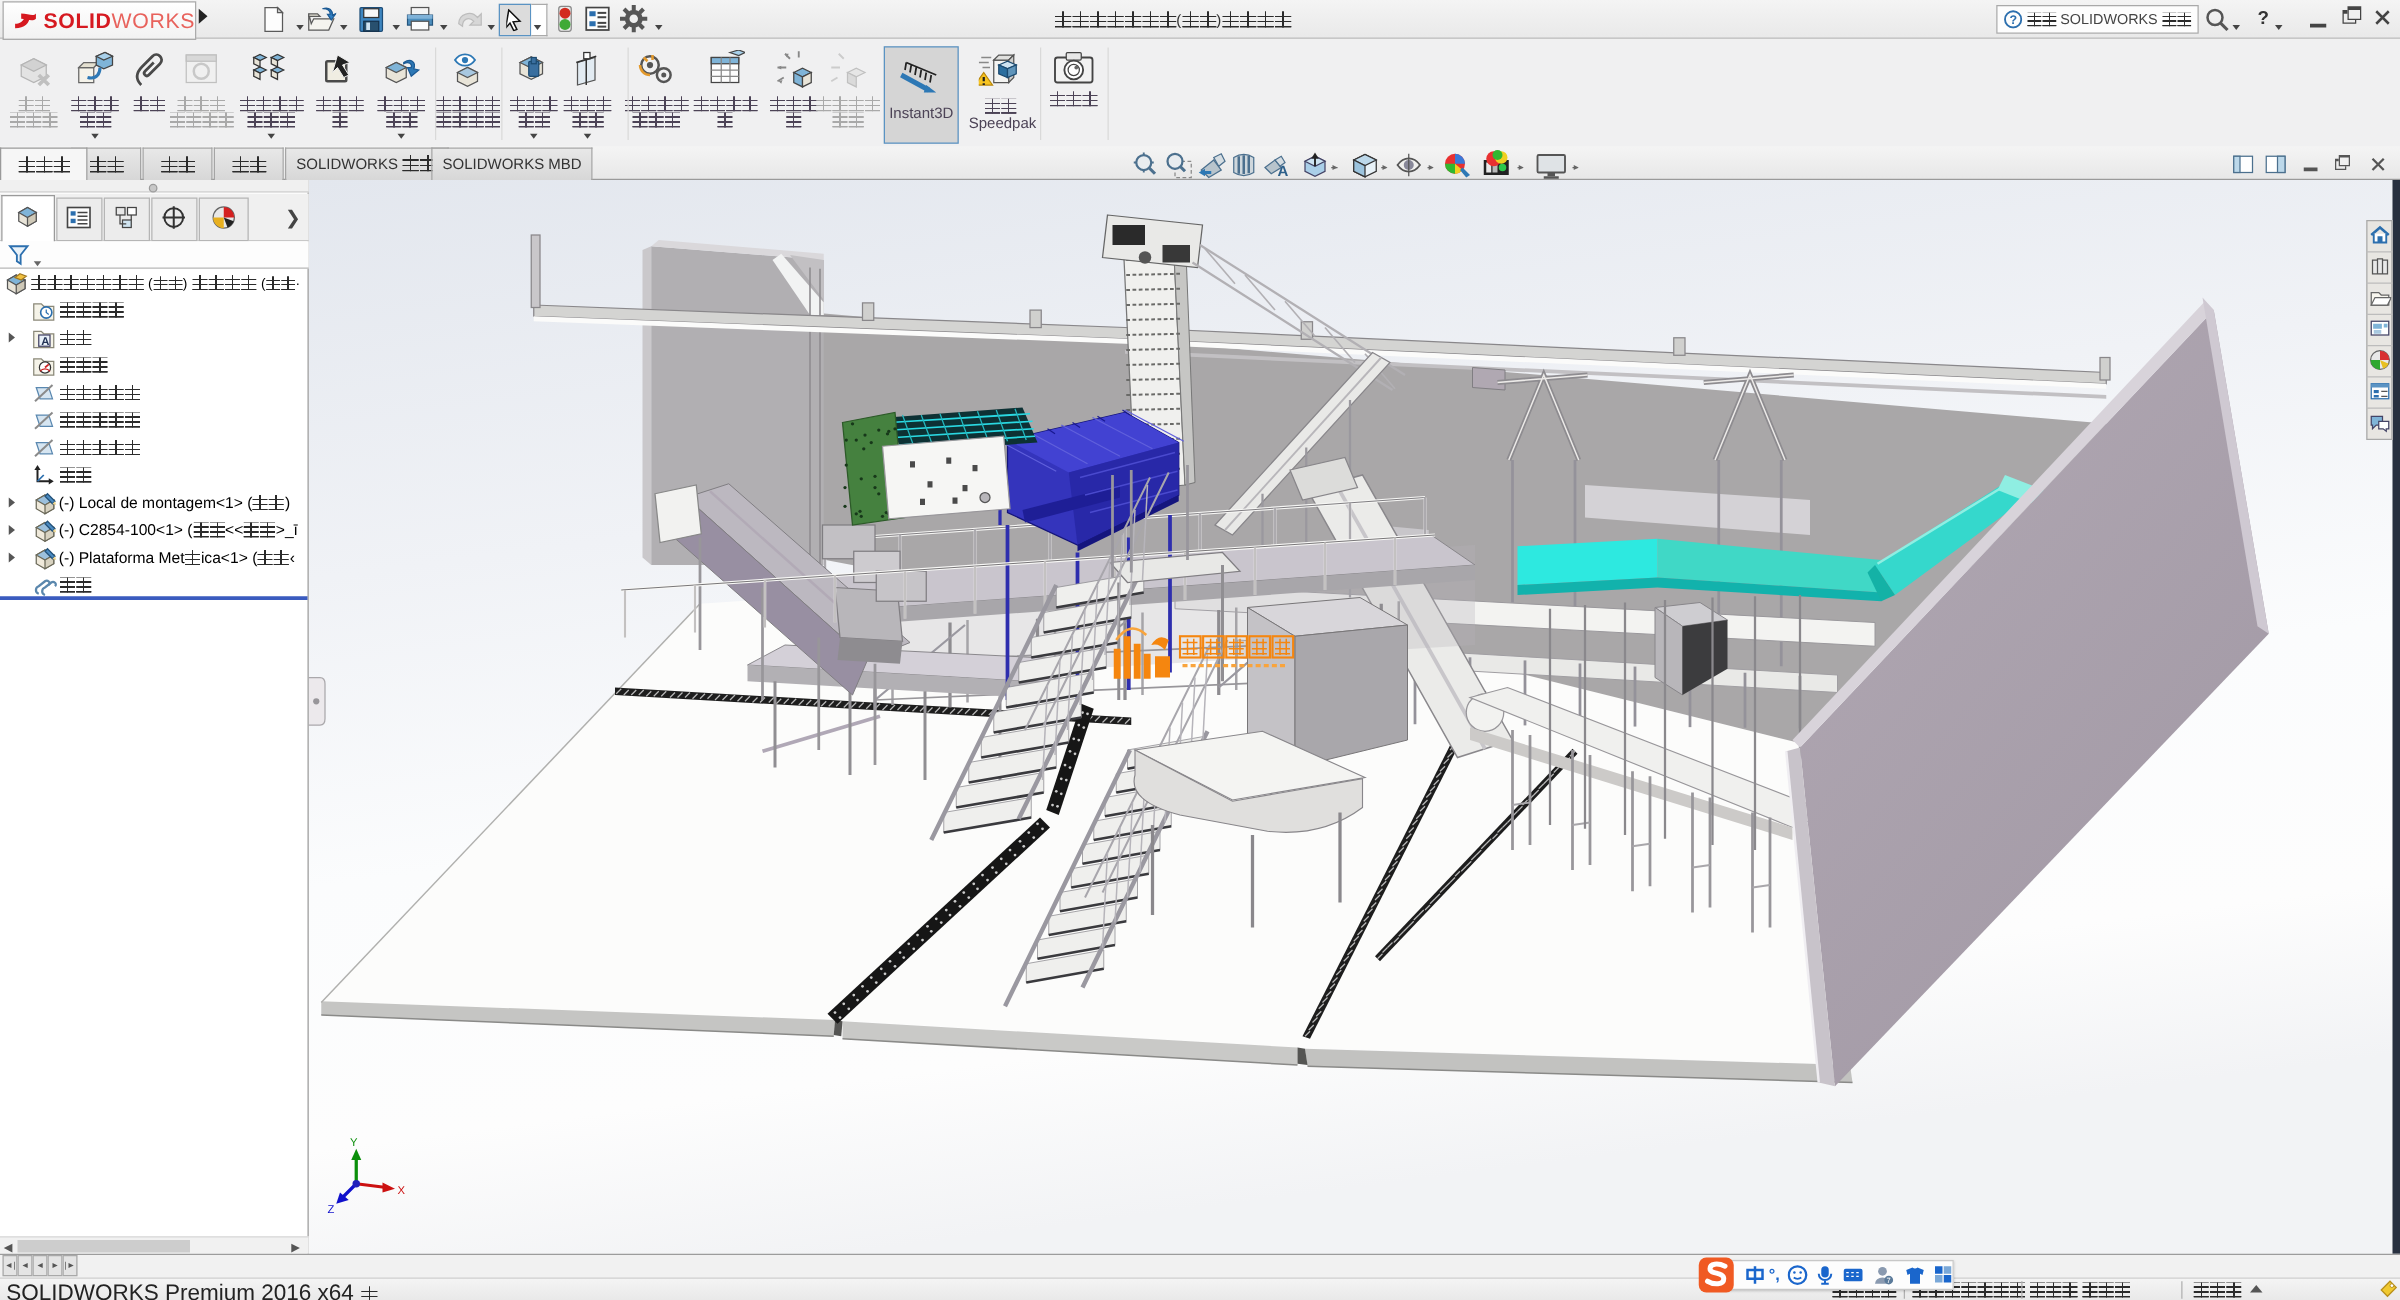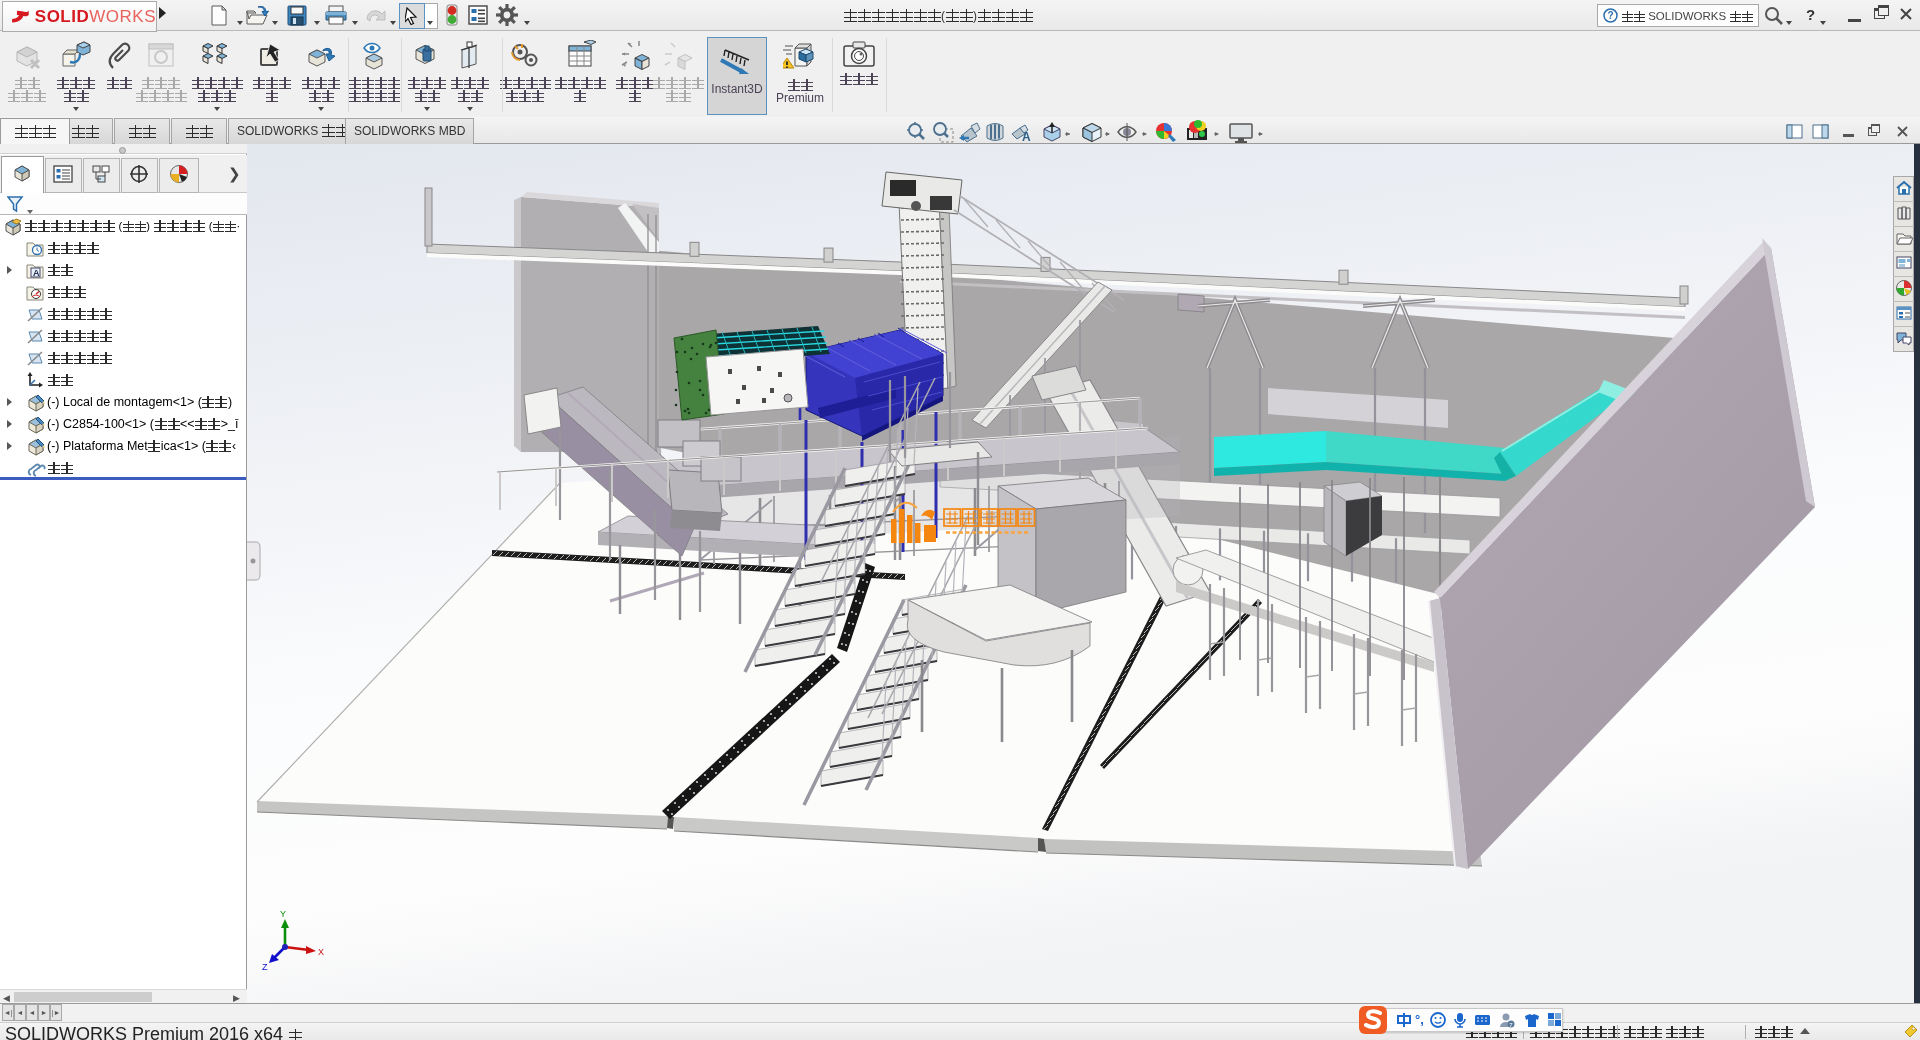--- a/index.html
+++ b/index.html
@@ -836,21 +836,21 @@
 <div class="rbtn" style="left:775px;width:50px"><span class="ric"><svg width="34" height="34" viewBox="0 0 34 34" style="">
           <path d="M12 8 h12 v18 h-12z" fill="#f4f4f2" stroke="#555"></path>
           <path d="M12 8 l4 -4 h12 l-4 4z" fill="#e0e0de" stroke="#555"></path>
           <path d="M24 8 l4 -4 v18 l-4 4z" fill="#d0d0ce" stroke="#555"></path>
           <path d="M16 12 l7 -3 7 3 -7 3z" fill="#cfe4f2" stroke="#1c4a70"></path>
           <path d="M16 12 v7 l7 3 v-7z" fill="#2c6f9f" stroke="#1c4a70"></path>
           <path d="M23 15 v7 l7 -3 v-7z" fill="#5f94ba" stroke="#1c4a70"></path>
           <path d="M2 6 h8 M0 10 h8 M3 14 h6" stroke="#888" stroke-width="1.3"></path>
           <path d="M4 18 l7 10 h-14z" fill="#f7c421" stroke="#b8860b"></path>
           <path d="M4 21.5 v3.5 m0 1.5 v1.5" stroke="#222" stroke-width="1.8"></path>
-        </svg></span><span><i class="cjd" style="width:12px;height:12px"></i><i class="cjd" style="width:12px;height:12px"></i></span><br><span style="font-size:12px">Premium</span></div>
+        </svg></span><span><i class="cjd" style="width:12px;height:12px"></i><i class="cjd" style="width:12px;height:12px"></i></span><br><span style="font-size:12px">Speedpak</span></div>
 <div class="rbtn" style="left:834px;width:50px"><span class="ric"><svg width="34" height="28" viewBox="0 0 34 28" style="">
           <rect x="2" y="6" width="30" height="20" rx="2" fill="#f2f2f2" stroke="#444" stroke-width="1.5"></rect>
           <rect x="11" y="2" width="12" height="6" rx="1" fill="#e8e8e8" stroke="#444"></rect>
           <circle cx="17" cy="16" r="7.5" fill="#fff" stroke="#444" stroke-width="1.5"></circle>
           <circle cx="17" cy="16" r="4.5" fill="none" stroke="#444"></circle>
           <circle cx="19" cy="14" r="1.5" fill="#666"></circle>
         </svg></span><span><i class="cjd" style="width:12px;height:12px"></i><i class="cjd" style="width:12px;height:12px"></i><i class="cjd" style="width:12px;height:12px"></i></span></div>
 <div id="tabrow" class="abs"></div>
 <div class="rtab act" style="left:0px"><i class="cj" style="width:13px;height:13px"></i><i class="cj" style="width:13px;height:13px"></i><i class="cj" style="width:13px;height:13px"></i></div>
 <div class="rtab" style="left:57px"><i class="cj" style="width:13px;height:13px"></i><i class="cj" style="width:13px;height:13px"></i></div>

